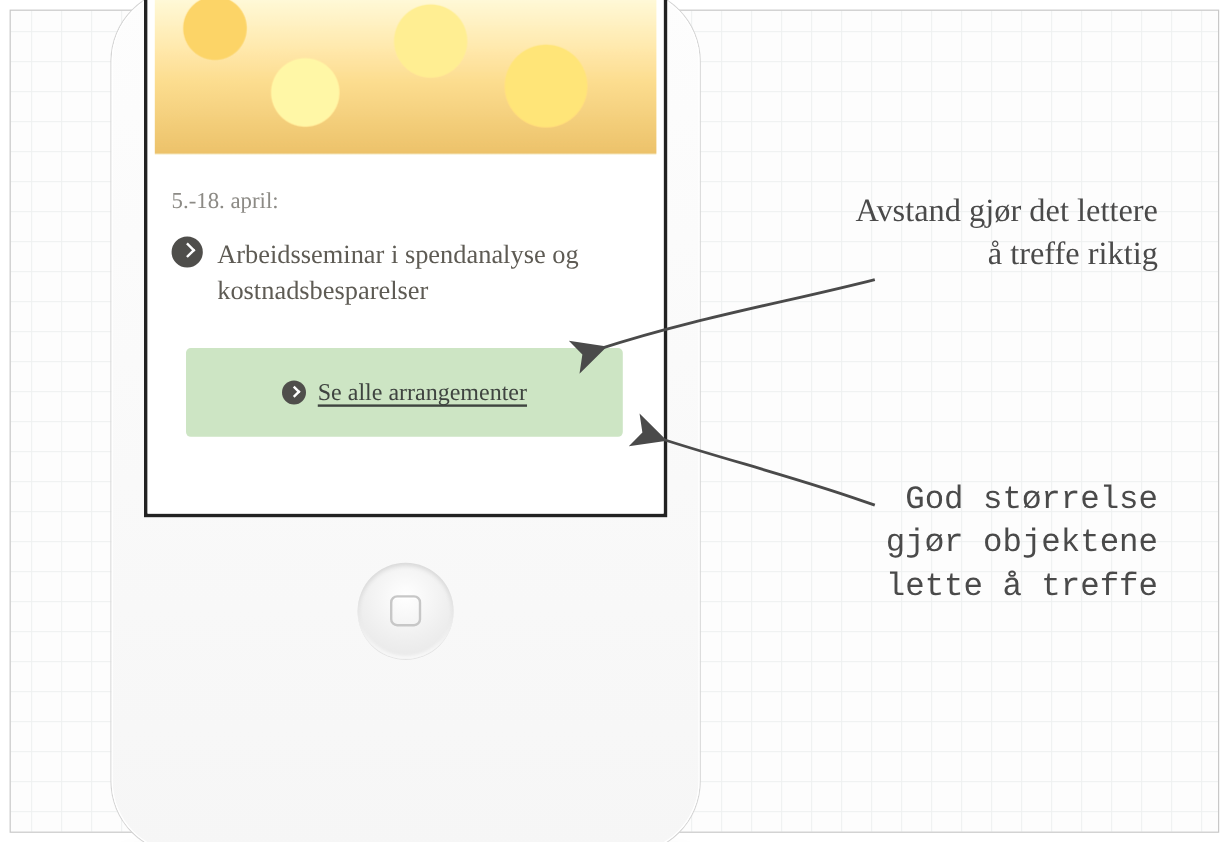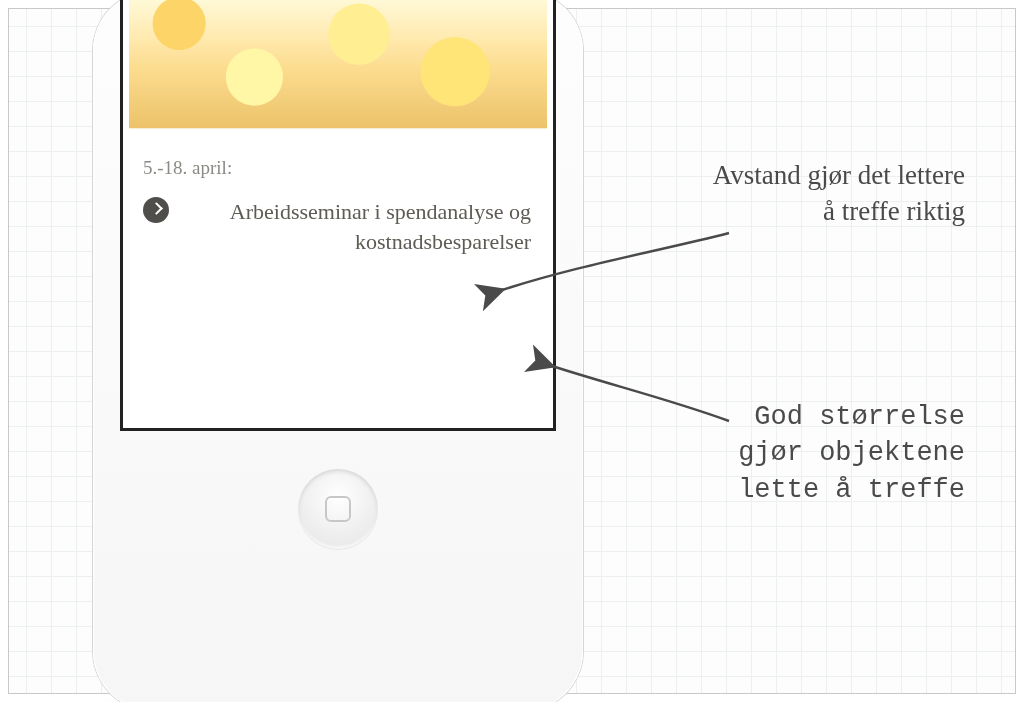--- a/index.html
+++ b/index.html
@@ -65,21 +65,21 @@
     position:relative;
   }
   .chev::after{
     content:""; position:absolute; left:9px; top:7px;
     width:7px; height:7px; border-top:2px solid #fff; border-right:2px solid #fff;
     transform: rotate(45deg);
   }
   .chev.sm{ width:20px; height:20px; flex:0 0 20px;}
   .chev.sm::after{ left:7px; top:6px; width:5px; height:5px;}
   .event-title{
-    color:#5e5b54; font-size:22px; line-height:1.35; font-family: Georgia, serif; text-align: right;
+    color:#5e5b54; font-size:22px; line-height:1.35; font-family: Georgia, serif;
   }
   .cta{
     margin: 34px 12px 0 12px;
     height: 74px;
     background:#cde5c4;
     border-radius:4px;
     display:flex; align-items:center; justify-content:center; gap:10px;
   }
   .cta-label{
     color:#3f4440; font-size:20px; font-family: Georgia, serif;
@@ -116,20 +116,24 @@
   <div class="phone">
     <div class="screen-frame">
       <div class="screen">
         <div class="img-area"></div>
         <div class="content">
           <div class="date">5.-18. april:</div>
           <div class="event-item">
             <span class="chev"></span>
             <div class="event-title">Arbeidsseminar i spendanalyse og kostnadsbesparelser</div>
           </div>
+          <div class="cta">
+            <span class="chev sm"></span>
+            <span class="cta-label">Se alle arrangementer</span>
+          </div>
         </div>
       </div>
     </div>
     <div class="home">
       <div class="home-sq"></div>
     </div>
   </div>
 
   <div class="note note1">Avstand gjør det lettere å treffe riktig</div>
   <div class="note note2">God størrelse gjør objektene lette å treffe</div>

